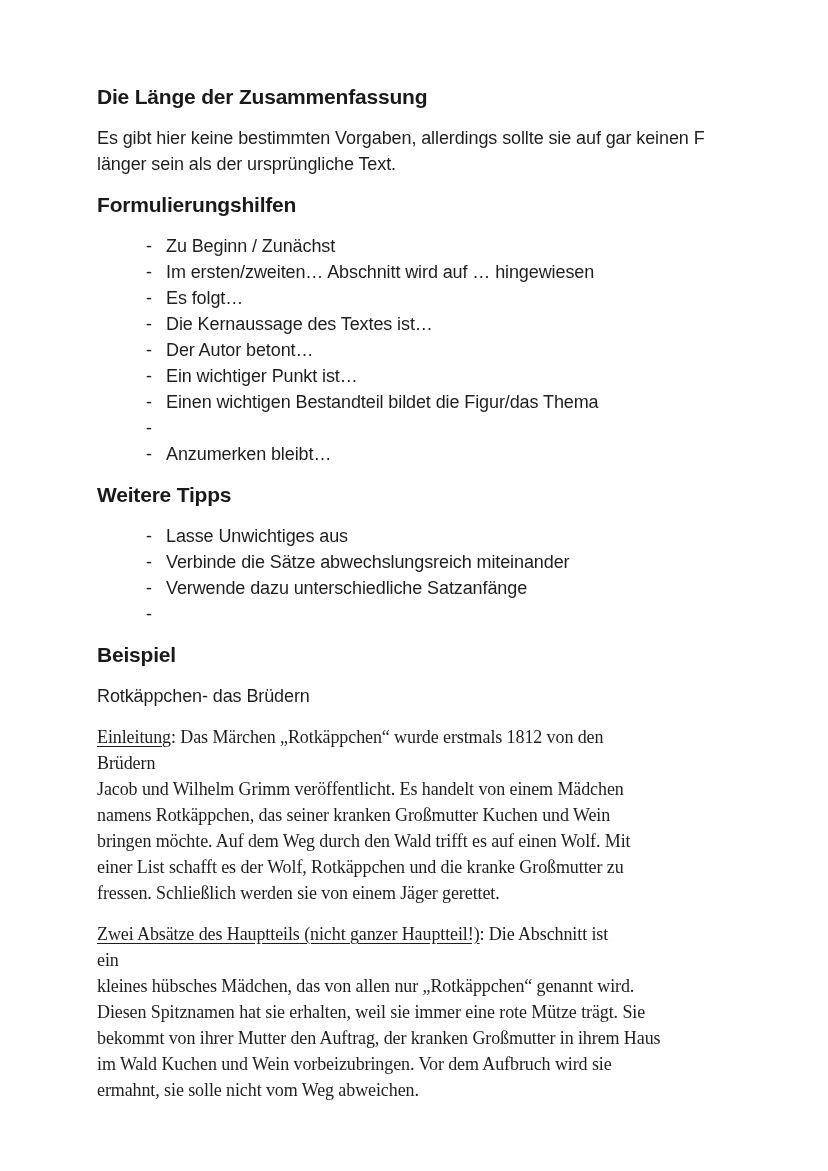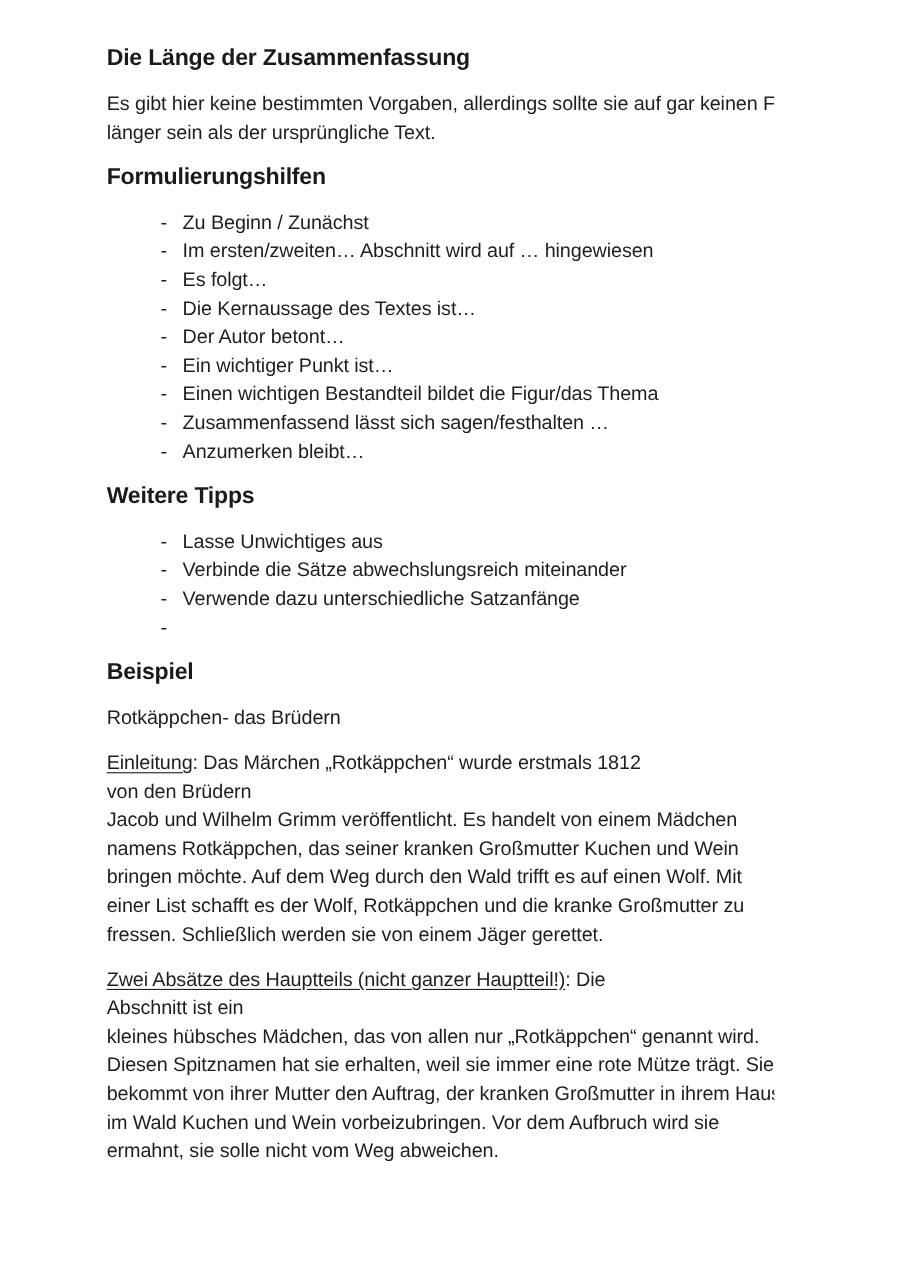--- a/index.html
+++ b/index.html
@@ -10,21 +10,21 @@
   body {
     width: 828px;
     height: 1171px;
     font-family: "Liberation Sans", sans-serif;
     color: #1e1e1e;
   }
   .page {
     box-sizing: border-box;
     width: 704px;
     height: 1171px;
-    padding: 40px 88px 0 97px;
+    padding: 84px 88px 0 97px;
     overflow: hidden;
     background: #ffffff;
   }
   .section-heading {
     font-size: 21px;
     font-weight: 700;
     line-height: 26px;
     letter-spacing: -0.2px;
     margin: 0 0 15px 0;
     color: #1a1a1a;
@@ -50,20 +50,21 @@
   .dash-list li {
     display: flex;
   }
   .dash-marker {
     flex: none;
     width: 20px;
     margin-left: 49px;
   }
   .lead-para {
     margin: 0 0 15px 0;
+    font-family: Liberation Serif, serif;
   }
   .lead-para .rest-lines {
     white-space: pre;          
   }
   .underline {
     text-decoration: underline;
     text-underline-offset: 3px;
   }
 </style>
 </head>
@@ -102,21 +103,20 @@
     <li>
         <span class="dash-marker">-</span>
         <span>Ein wichtiger Punkt ist…</span>
       </li>
     <li>
         <span class="dash-marker">-</span>
         <span>Einen wichtigen Bestandteil bildet die Figur/das Thema</span>
       </li>
     <li>
         <span class="dash-marker">-</span>
-        <span>Zusammenfassend lässt sich sagen/festhalten …</span>
       </li>
     <li>
         <span class="dash-marker">-</span>
         <span>Anzumerken bleibt…</span>
       </li>
   </ul>
 
   <h2 class="section-heading">Weitere Tipps</h2>
 
   <ul class="dash-list">

